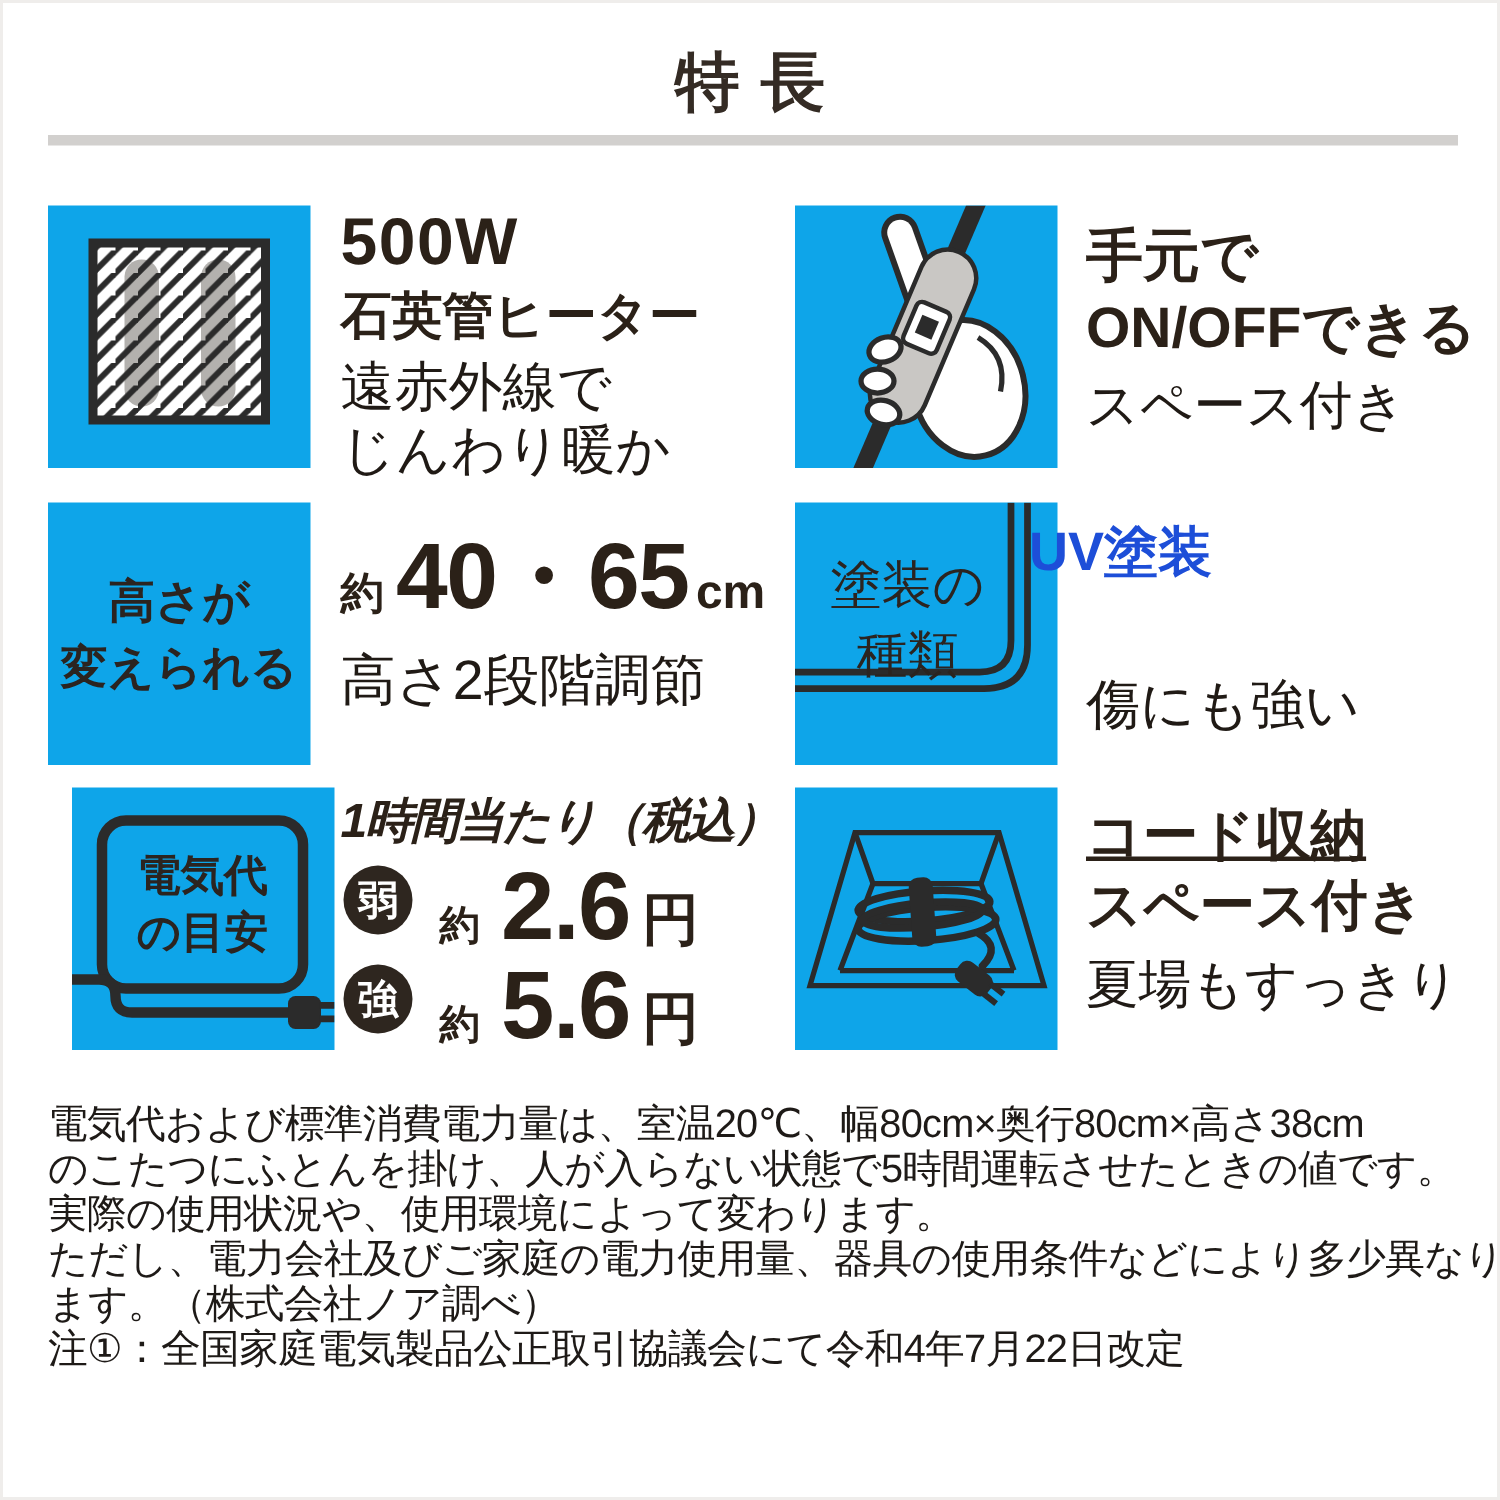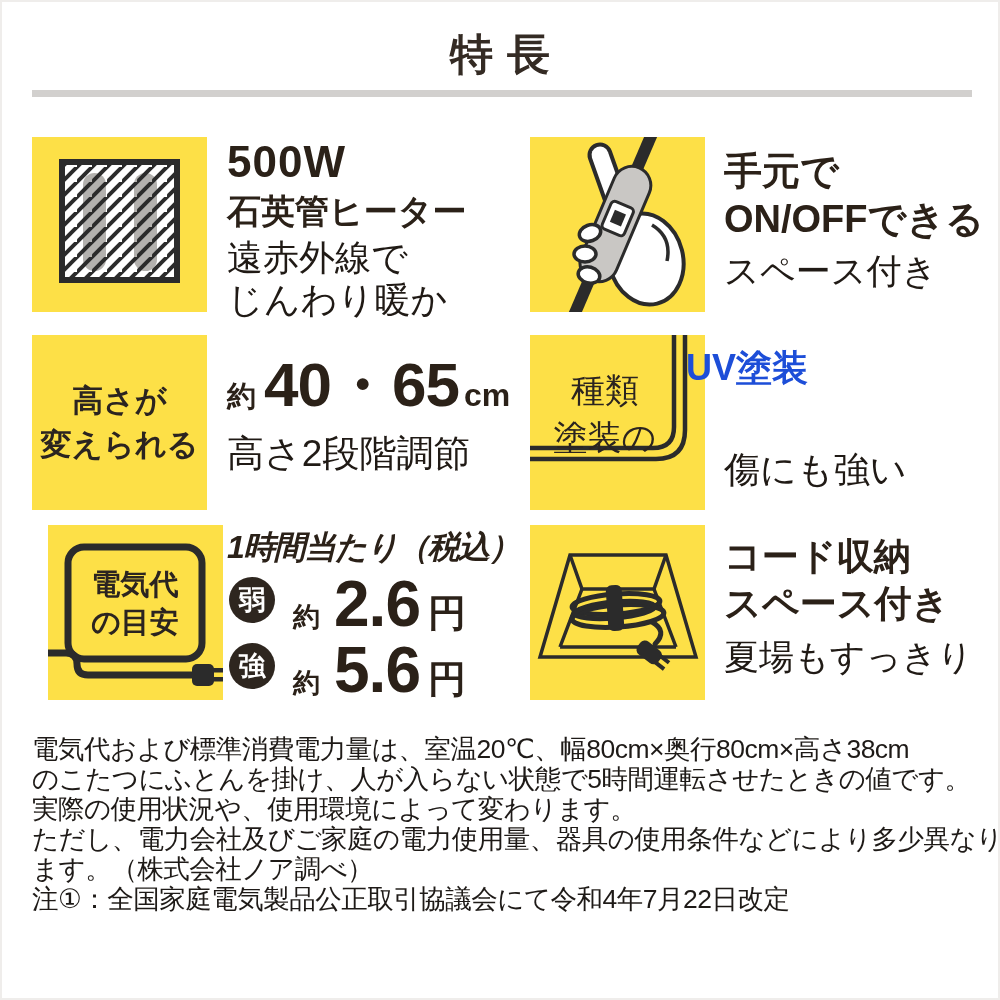--- a/index.html
+++ b/index.html
@@ -9,21 +9,21 @@
     color:#2e261f;box-sizing:border-box;border:2px solid #efedeb;overflow:hidden;
   }
   .abs{position:absolute;}
   
   .page-title{
     left:0;right:0;top:24px;text-align:center;
     font-size:43px;font-weight:bold;letter-spacing:14px;text-indent:14px;color:#342b24;
   }
   .divider{left:30px;top:88px;width:940px;height:7px;background:#d2d0ce;}
   
-  .gbox{position:absolute;width:175px;height:175px;background:#fde047;overflow:hidden;}
+  .gbox{position:absolute;width:175px;height:175px;background:#0ea5e9;overflow:hidden;}
   .gbox svg{display:block;width:175px;height:175px;}
   .box-label{
     position:absolute;left:0;width:175px;text-align:center;
     font-weight:bold;color:#2b2420;
   }
   
   #box-height .box-label{top:44px;font-size:31px;line-height:44px;}
   
   #box-coating .box-label{top:32px;width:150px;font-size:34px;line-height:47px;font-weight:normal;}
   
@@ -126,22 +126,22 @@
     <span class="val-unit">cm</span>
   </div>
   <div class="abs d-lg" style="left:225px;top:430px;font-size:37px;">高さ2段階調節</div>
 
   <div class="gbox" id="box-coating" style="left:528px;top:333px;">
     <svg viewBox="0 0 175 175" style="position:absolute;left:0;top:0;">
       <path d="M144,0 V92 Q144,113 123,113 H0" fill="none" stroke="#2b2b2b" stroke-width="4.5"></path>
       <path d="M155,0 V95 Q155,124 126,124 H0" fill="none" stroke="#2b2b2b" stroke-width="4.5"></path>
     </svg>
     <div class="box-label">
+      <div>塗装の</div>
       <div>種類</div>
-      <div>塗装の</div>
     </div>
   </div>
   <div class="abs" style="left:684px;top:342px;font-size:36px;font-weight:800;color:#1d4ed8;">UV塗装</div>
   <div class="abs d-lg" style="left:722px;top:446px;">傷にも強い</div>
 
   <div class="gbox" id="box-cost" style="left:46px;top:523px;">
     <svg viewBox="0 0 175 175" style="position:absolute;left:0;top:0;">
       <rect x="20" y="22" width="134" height="112" rx="16" fill="none" stroke="#2b2b2b" stroke-width="7"></rect>
       <path d="M-3,128 H18 Q29,128 29,139 Q29,150 40,150 H146" fill="none" stroke="#2b2b2b" stroke-width="7"></path>
       <rect x="144" y="139" width="22" height="22" rx="5" fill="#2b2b2b"></rect>
@@ -181,21 +181,21 @@
         <path d="M122,97 q16,9 3,22"></path>
       </g>
       <rect x="77" y="60" width="16" height="46" rx="6" fill="#2b2b2b" transform="rotate(-4 85 83)"></rect>
       <g transform="rotate(38 120 128)">
         <rect x="106" y="120" width="26" height="16" rx="6" fill="#2b2b2b"></rect>
         <rect x="130" y="122" width="11" height="4" fill="#2b2b2b"></rect>
         <rect x="130" y="130" width="11" height="4" fill="#2b2b2b"></rect>
       </g>
     </svg>
   </div>
-  <div class="abs h-md" style="left:722px;top:534px;">コード収納</div>
+  <div class="abs h-md" style="left:722px;top:534px;text-decoration:underline;">コード収納</div>
   <div class="abs h-md" style="left:722px;top:581px;">スペース付き</div>
   <div class="abs d-md" style="left:722px;top:634px;text-align:right;">夏場もすっきり</div>
 
   <div class="abs footnotes">
     <div class="fline">電気代および標準消費電力量は、室温20℃、幅80cm×奥行80cm×高さ38cm</div>
     <div class="fline">のこたつにふとんを掛け、人が入らない状態で5時間運転させたときの値です。</div>
     <div class="fline">実際の使用状況や、使用環境によって変わります。</div>
     <div class="fline">ただし、電力会社及びご家庭の電力使用量、器具の使用条件などにより多少異なり</div>
     <div class="fline">ます。（株式会社ノア調べ）</div>
     <div class="fline">注①：全国家庭電気製品公正取引協議会にて令和4年7月22日改定</div>

